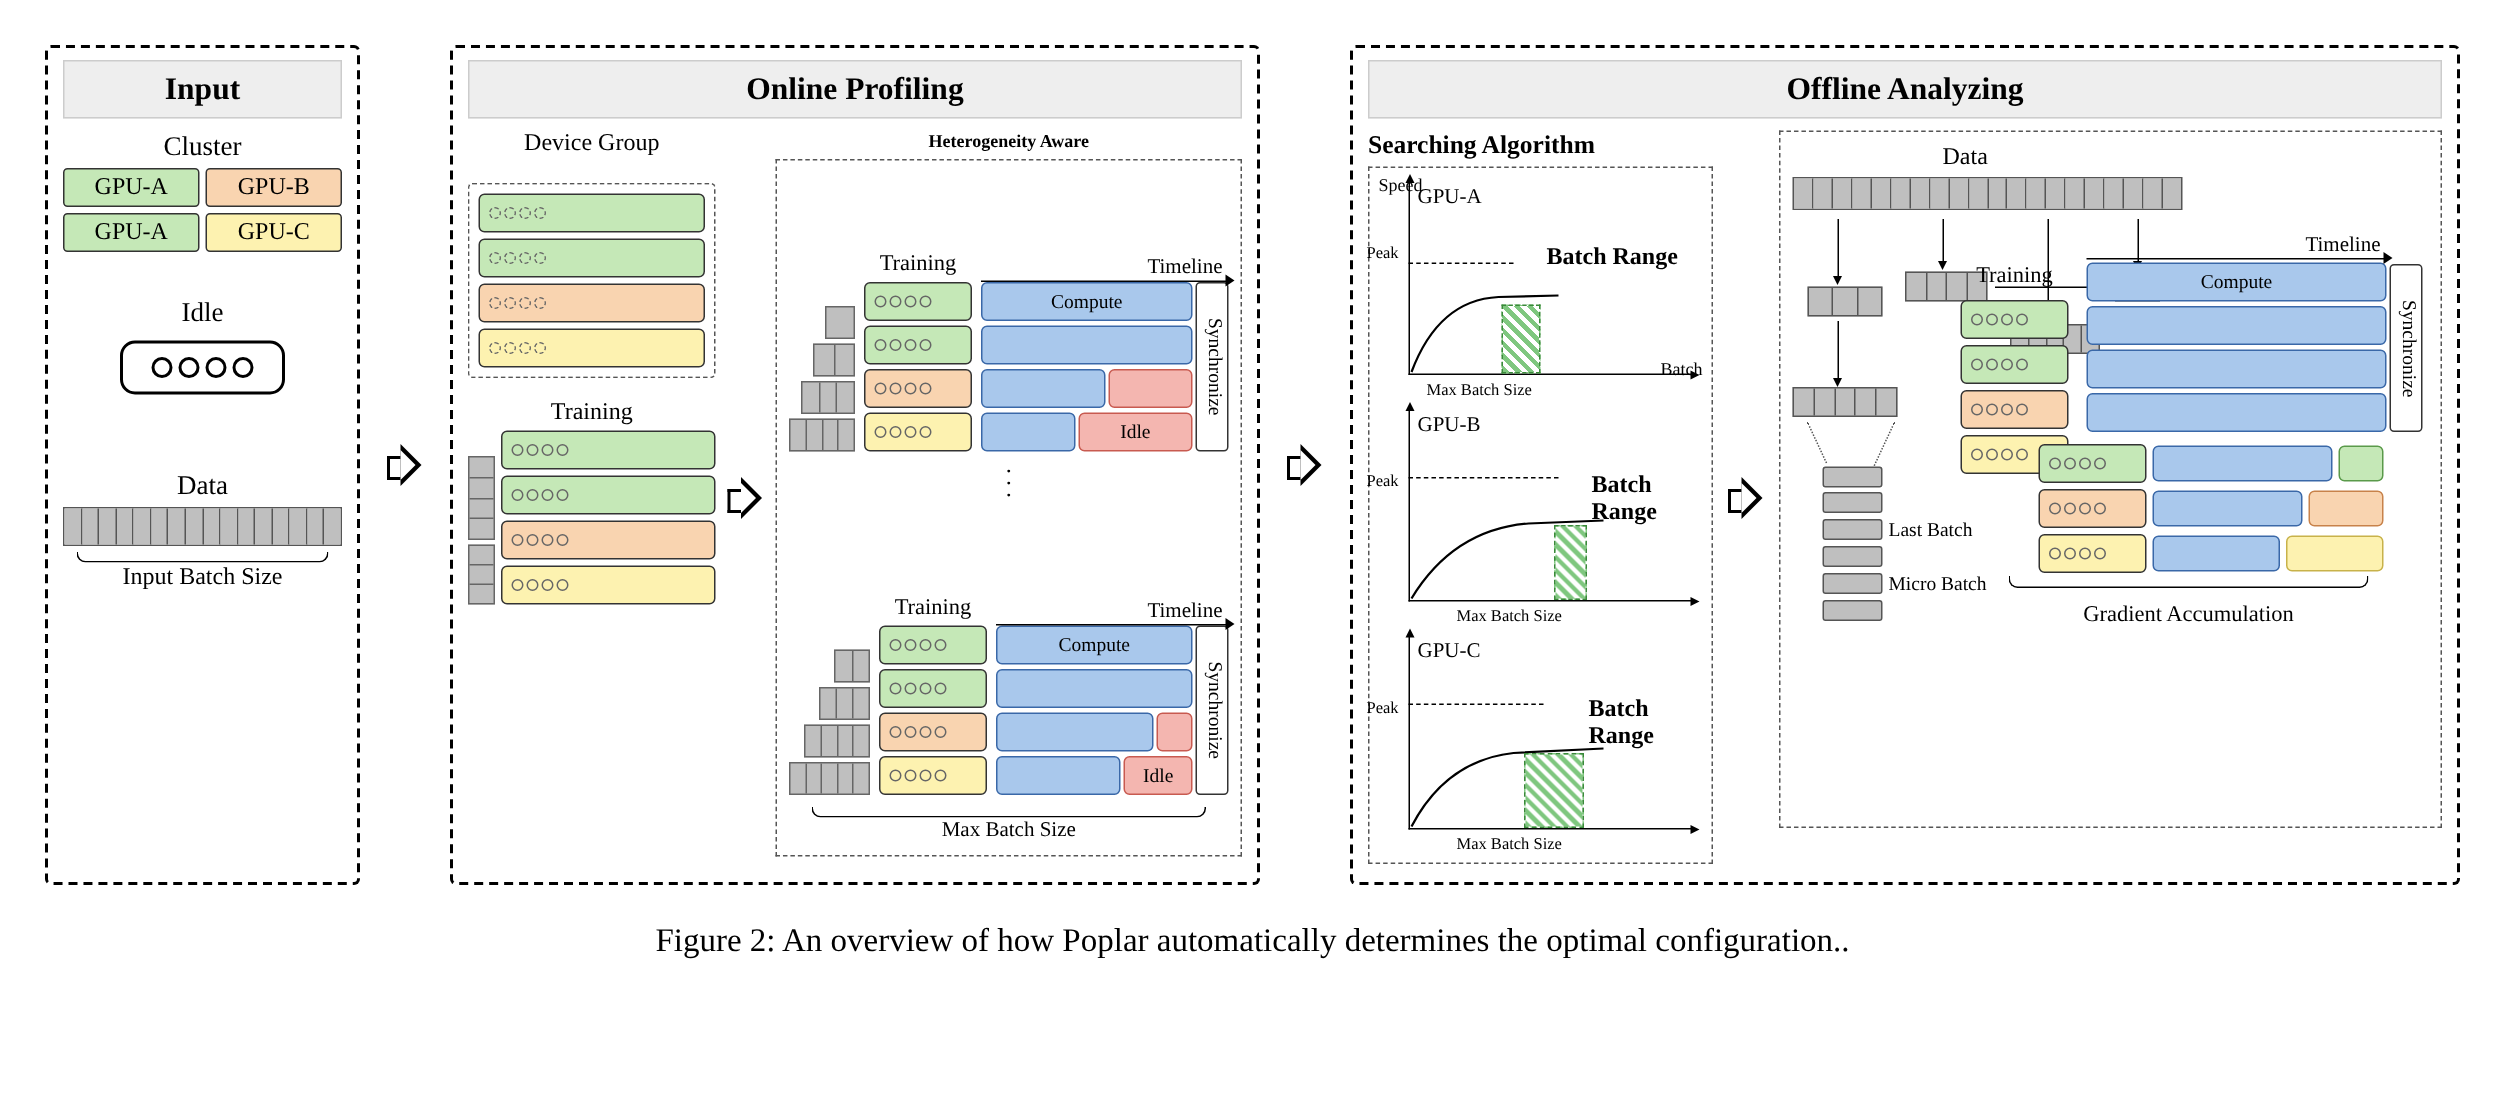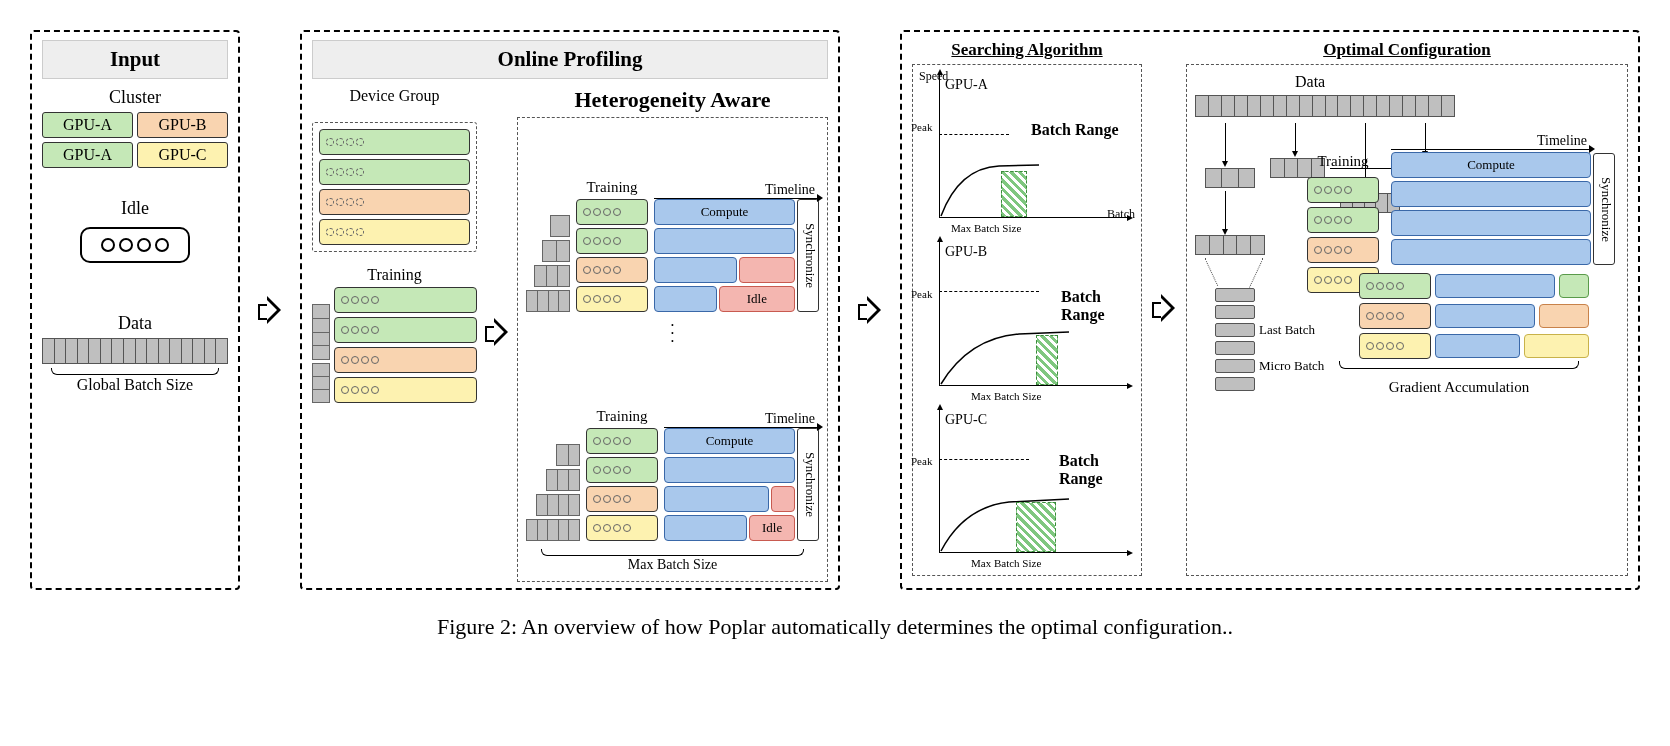--- a/index.html
+++ b/index.html
@@ -166,21 +166,21 @@
   .bar-split {
     width: 18px;
     background: #bfbfbf;
     border: 1px solid #666;
     display: flex; flex-direction: column;
   }
   .bar-split div { flex: 1; border-top: 1px solid #666; }
   .bar-split div:first-child { border-top: none; }
 
   .right-col { flex: 1; }
-  .het-title { text-align: center; font-weight: bold; font-size: 22px; margin-bottom: 4px; }
+  .het-title { text-align: center; font-weight: bold; font-size: 12px; margin-bottom: 4px; }
   .het-box { border: 1.5px dashed #555; padding: 8px 8px; height: calc(100% - 24px); display: flex; flex-direction: column; gap: 10px; }
   .het-row { display: flex; gap: 6px; align-items: flex-end; flex: 1; }
   .het-bars { display: flex; flex-direction: column; gap: 3px; align-items: flex-end; }
   .het-bar { background: #bfbfbf; border: 1px solid #666; height: 22px; display: flex; }
   .het-bar div { flex: 1; border-left: 1px solid #666; }
   .het-bar div:first-child { border-left: none; }
   .train-col { display: flex; flex-direction: column; gap: 3px; width: 72px; }
   .train-col .mini-label { margin-bottom: 0; font-size: 15px; }
   .timeline-col { flex: 1; position: relative; }
   .timeline-label { font-size: 14px; text-align: right; border-bottom: 1px solid #000; padding-right: 4px; position: relative; }
@@ -202,21 +202,21 @@
     writing-mode: vertical-rl;
     text-align: center;
     font-size: 13px;
     padding: 4px 0;
   }
   .vdots { text-align: center; font-size: 16px; line-height: 8px; }
 
   
   .offline-body { display: flex; gap: 10px; flex: 1; }
   .search-col { width: 230px; }
-  .search-title, .opt-title { text-align: center; font-weight: bold; font-size: 17px; margin-bottom: 4px; text-decoration: underline; }
+  .search-title, .opt-title { text-align: left; font-weight: bold; font-size: 17px; margin-bottom: 4px; }
   .search-box { border: 1.5px dashed #555; padding: 8px; height: calc(100% - 24px); display: flex; flex-direction: column; gap: 8px; }
   .mini-plot { flex: 1; position: relative; font-size: 12px; }
   .mini-plot .gpu-name { font-size: 14px; position: absolute; top: 4px; left: 24px; }
   .axis-y { position: absolute; left: 18px; top: 0; bottom: 14px; border-left: 1px solid #000; }
   .axis-x { position: absolute; left: 18px; right: 4px; bottom: 14px; border-bottom: 1px solid #000; }
   .axis-x::after { content: ""; position: absolute; right: -4px; bottom: -4px; border-left: 6px solid #000; border-top: 3px solid transparent; border-bottom: 3px solid transparent; }
   .axis-y::before { content: ""; position: absolute; left: -3px; top: -4px; border-bottom: 6px solid #000; border-left: 3px solid transparent; border-right: 3px solid transparent; }
   .peak-lbl { position: absolute; left: -10px; top: 30%; font-size: 11px; }
   .xlbl { position: absolute; bottom: -2px; left: 30px; font-size: 11px; }
   .speed-lbl { position: absolute; top: -4px; left: -2px; font-size: 12px; }
@@ -291,21 +291,21 @@
         <div class="seg"></div>
         <div class="seg"></div>
         <div class="seg"></div>
       <div class="seg"></div>
         <div class="seg"></div>
         <div class="seg"></div>
         <div class="seg"></div>
         <div class="seg"></div>
       <div class="seg"></div>
     </div>
-    <div class="brace-label">Global Batch Size</div>
+    <div class="brace-label">Input Batch Size</div>
   </div>
 
   <div class="arrow-gap">
       <div class="big-arrow">
         <div class="inner"></div>
       </div>
     </div>
 
   <div class="panel online-panel">
     <div class="panel-title">Online Profiling</div>
@@ -550,20 +550,21 @@
     </div>
   </div>
 
   <div class="arrow-gap">
       <div class="big-arrow">
         <div class="inner"></div>
       </div>
     </div>
 
   <div class="panel offline-panel">
+    <div class="panel-title">Offline Analyzing</div>
     <div class="offline-body">
 
       <div class="search-col">
         <div class="search-title">Searching Algorithm</div>
         <div class="search-box">
           <div class="mini-plot">
             <div class="speed-lbl">Speed</div>
             <div class="gpu-name">GPU-A</div>
             <div class="axis-y"></div>
               <div class="axis-x"></div>
@@ -606,21 +607,20 @@
         </div>
       </div>
 
       <div style="display:flex;align-items:center">
           <div class="big-arrow">
             <div class="inner"></div>
           </div>
         </div>
 
       <div class="opt-col">
-        <div class="opt-title">Optimal Configuration</div>
         <div class="opt-box">
           <div class="sublabel" style="text-align:left;margin-left:100px;font-size:16px">Data</div>
           <div class="opt-data-strip">
             <div class="seg"></div>
               <div class="seg"></div>
               <div class="seg"></div>
               <div class="seg"></div>
               <div class="seg"></div>
             <div class="seg"></div>
               <div class="seg"></div>

